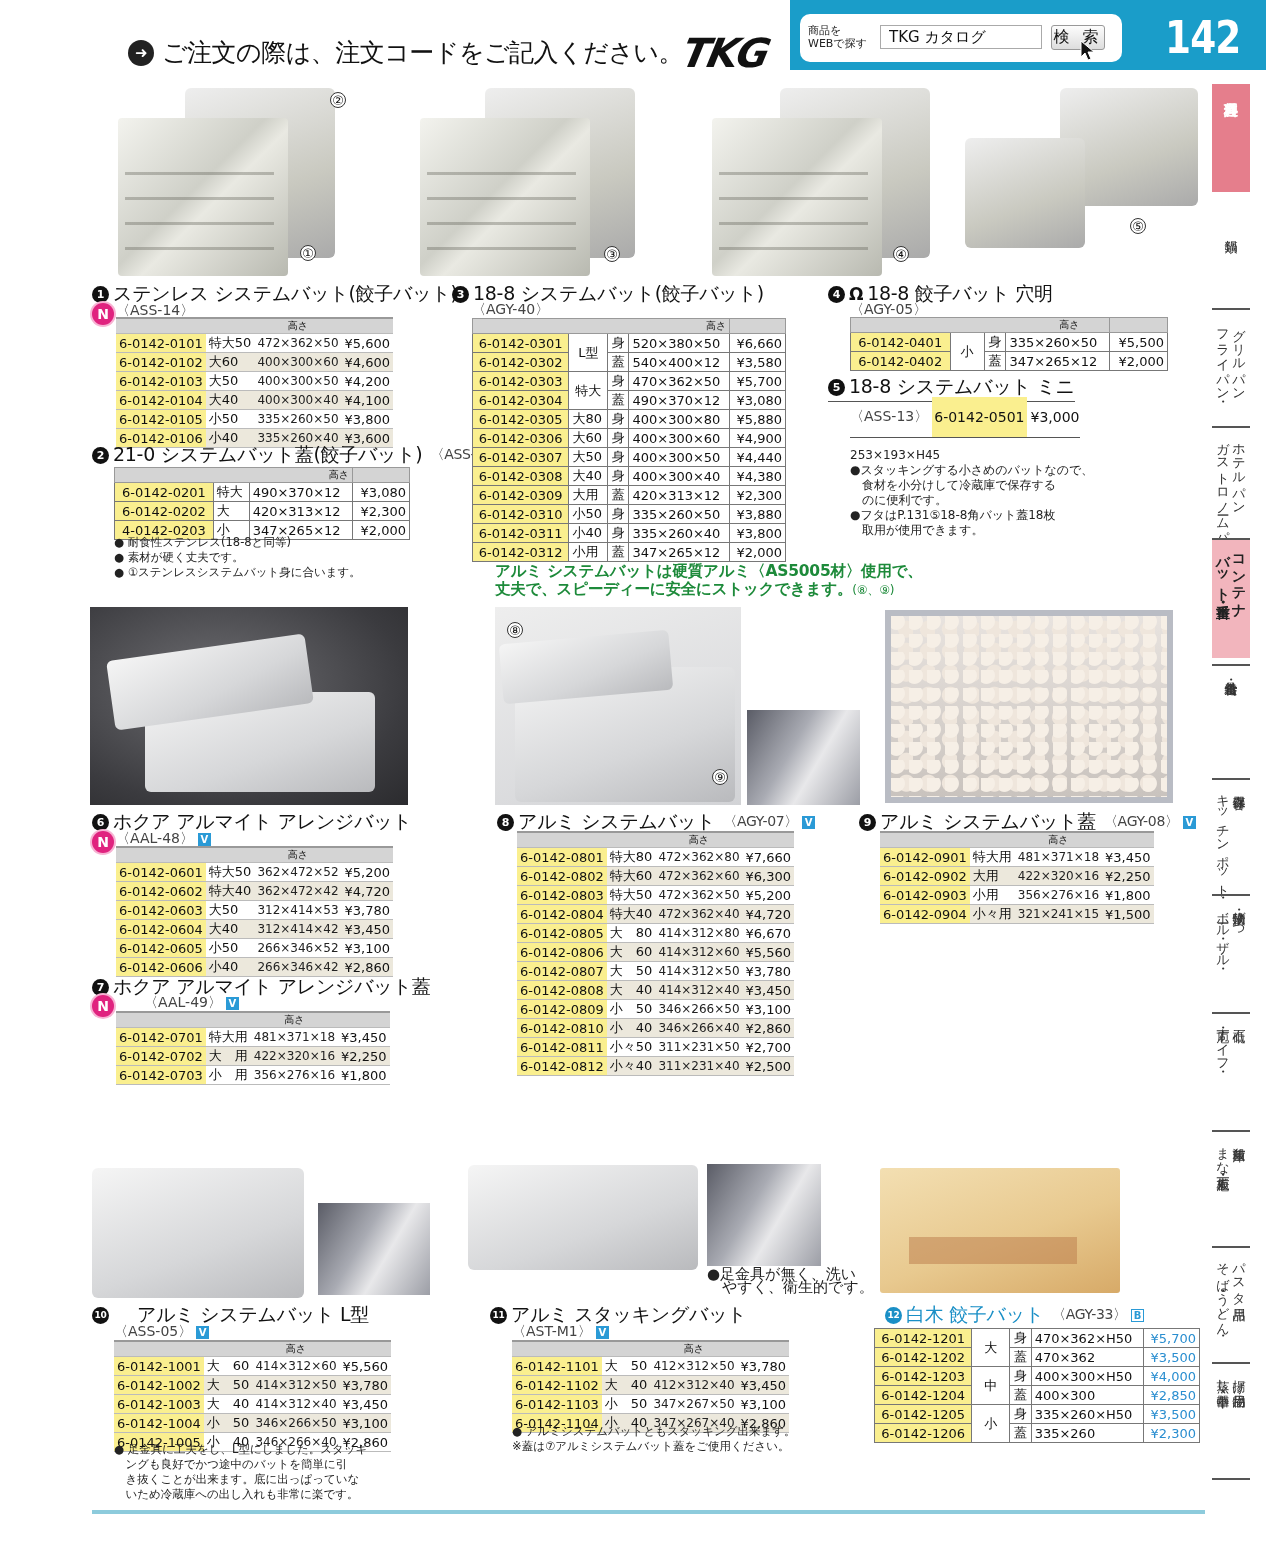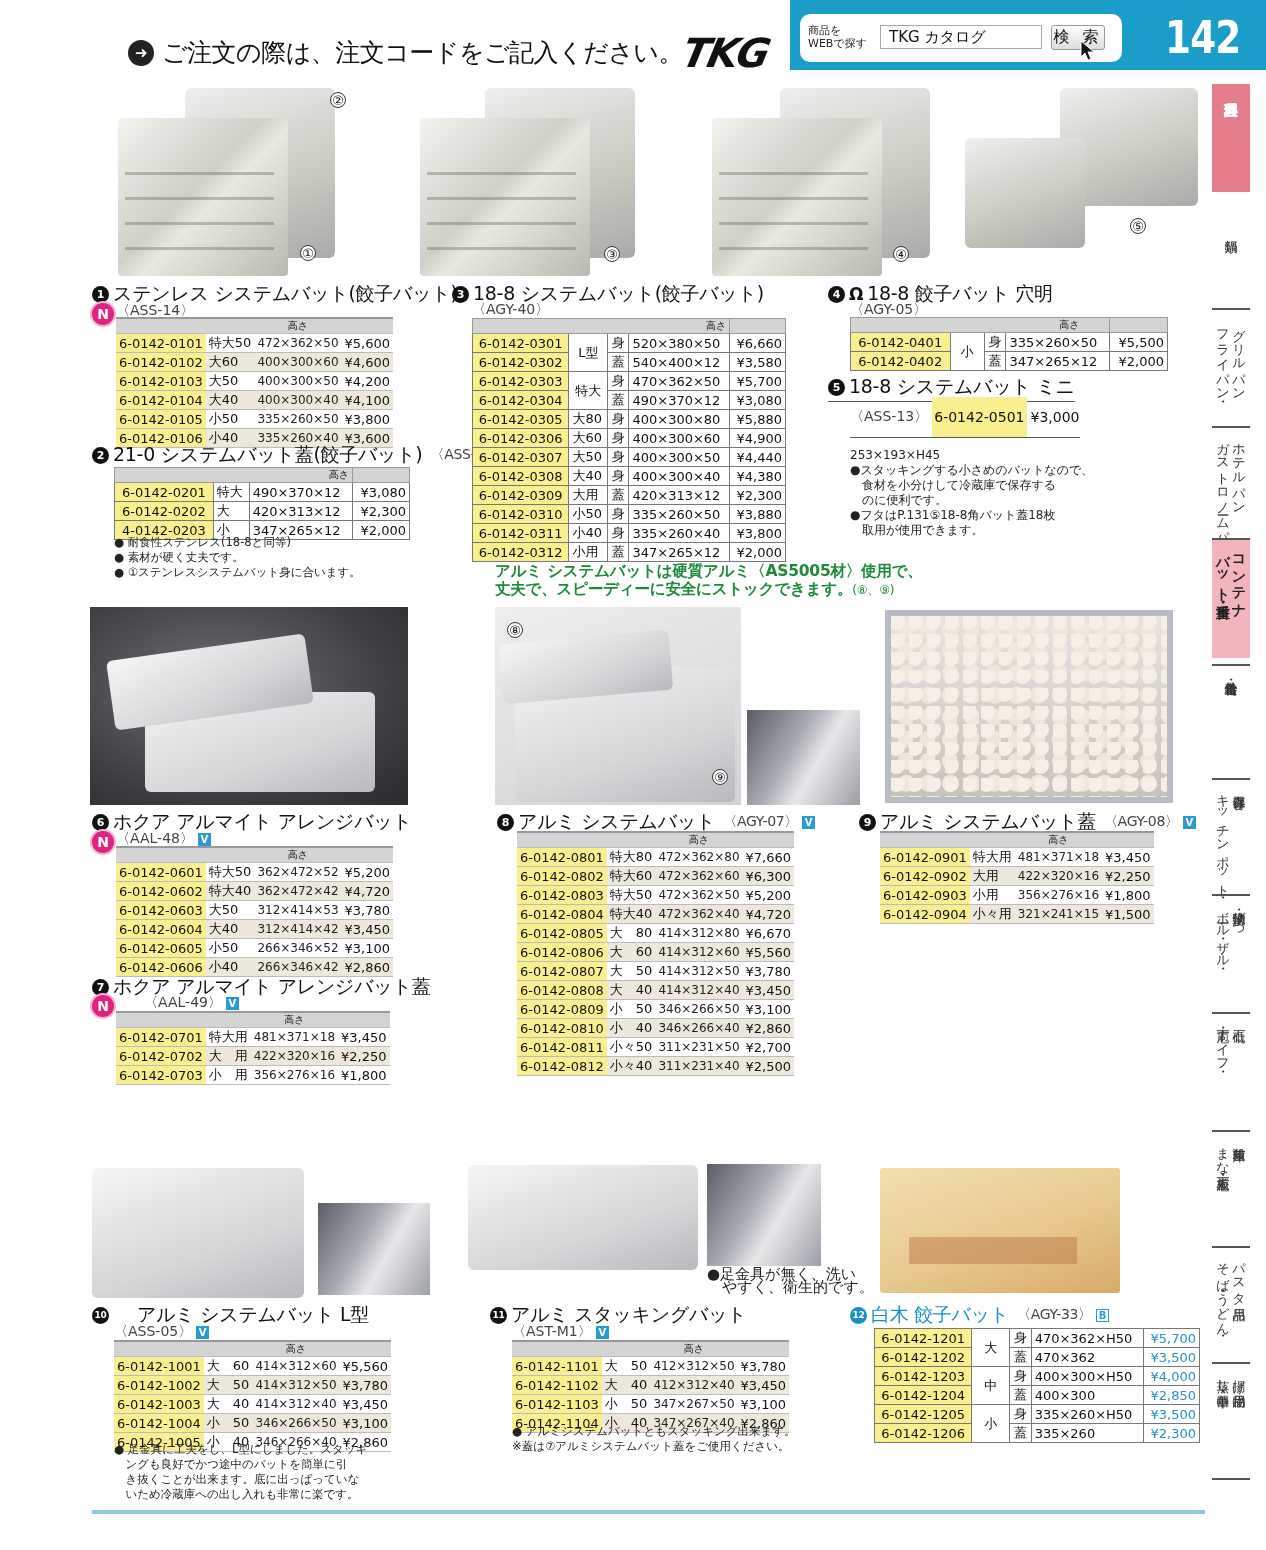--- a/index.html
+++ b/index.html
@@ -40,21 +40,21 @@
   .detail-photo { background: linear-gradient(120deg, #5a5c66 0%, #a9abb3 40%, #e8e8ea 60%, #9c9ea6 100%); }
   .gyoza-photo { background: radial-gradient(circle at 30% 30%, #f6efe6 0 8px, transparent 9px), radial-gradient(circle at 70% 60%, #efe6dc 0 8px, transparent 9px), linear-gradient(#e8e3df, #c9c3be); background-size: 18px 18px, 22px 22px, 100% 100%; border: 6px solid #b9bcc4; }
   .wood-photo { background: linear-gradient(160deg, #f3dfb2 0%, #e8c98f 55%, #d7aa68 100%); border-radius: 3px; }
   .wood-photo::after { content: ""; position: absolute; left: 12%; right: 18%; top: 55%; height: 22%; background: #b97a4a; opacity: .5; }
   .img-label { position: absolute; font-size: 13px; width: 16px; height: 16px; border: 1px solid #333; border-radius: 50%; display: flex; align-items: center; justify-content: center; background: #fff; line-height: 1; }
 
   
   .prod-title { position: absolute; font-size: 19px; white-space: nowrap; display: flex; align-items: center; gap: 4px; letter-spacing: -0.3px; }
   .num-badge { display: inline-flex; width: 17px; height: 17px; border-radius: 50%; background: #111; color: #fff; font-size: 11px; font-weight: bold; align-items: center; justify-content: center; flex: 0 0 17px; }
   .num-badge.blue { background: #1a8fc6; }
-  .title-blue { color: #1a8fc6; }
+  .title-blue { color: #1a8fc6; margin-left: 35px; }
   .model { position: absolute; font-size: 14px; color: #444; white-space: nowrap; display: flex; align-items: center; gap: 4px; }
   .inline-model { font-size: 14px; color: #444; margin-left: 4px; }
   .v-badge { display: inline-flex; width: 13px; height: 13px; background: #2a9ad6; color: #fff; font-size: 10px; font-weight: bold; align-items: center; justify-content: center; }
   .b-badge { display: inline-flex; width: 13px; height: 13px; border: 1px solid #2a9ad6; color: #2a9ad6; font-size: 10px; font-weight: bold; align-items: center; justify-content: center; }
   .n-badge { position: absolute; width: 22px; height: 22px; border-radius: 50%; background: #e0237f; color: #fff; font-weight: bold; font-size: 14px; display: flex; align-items: center; justify-content: center; box-shadow: 0 0 0 2px #f7b3d3; }
   .omega-icon { font-weight: bold; font-size: 17px; }
 
   table.spec { position: absolute; border-collapse: collapse; font-size: 13px; }
   table.spec td { padding: 0 3px; height: 17px; white-space: nowrap; }
   table.spec tr.hdr td { background: #d4d4d4; font-size: 10px; text-align: center; height: 14px; border-top: 2px solid #999; }

